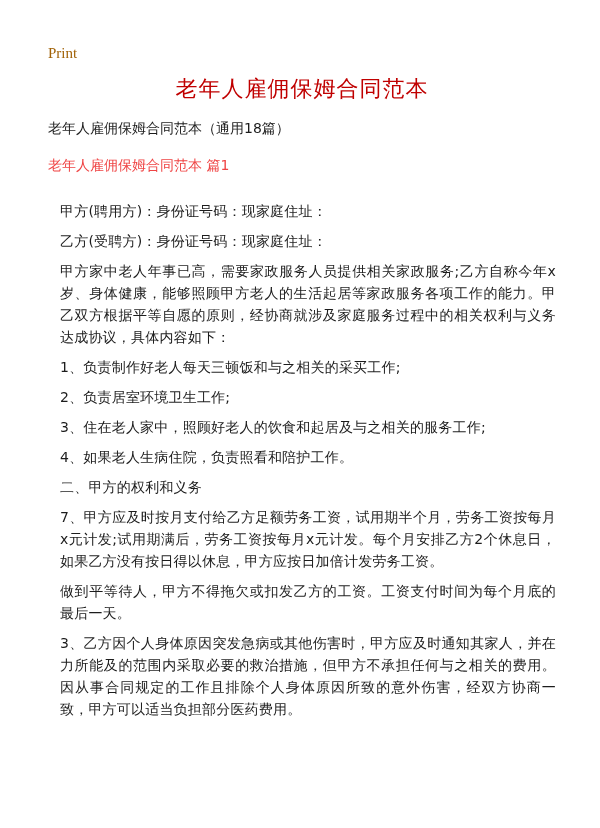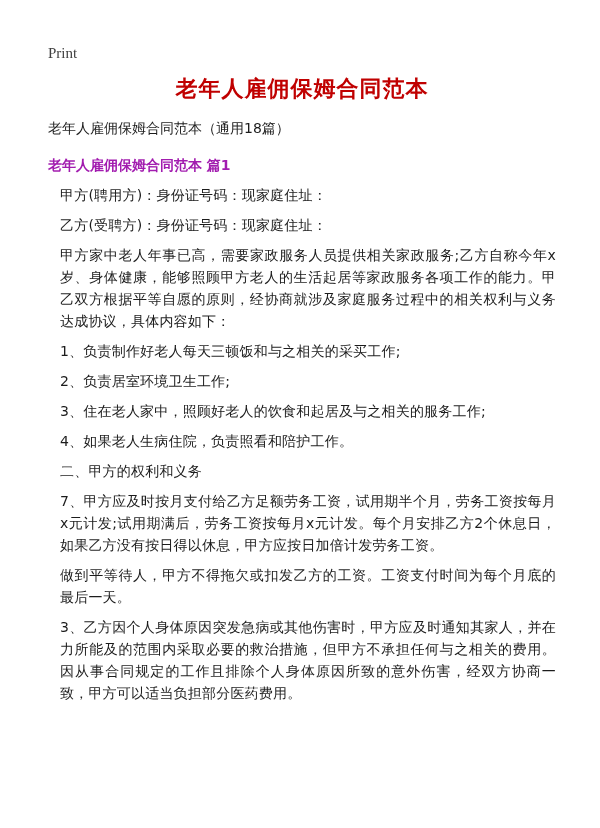--- a/index.html
+++ b/index.html
@@ -12,50 +12,50 @@
     overflow: hidden;
     font-family: "DejaVu Sans", sans-serif;
     color: #1c1c1c;
   }
   .print-label {
     position: absolute;
     left: 48px;
     top: 45px;
     font-family: "Liberation Serif", "DejaVu Serif", serif;
     font-size: 15px;
-    color: #404040;
+    color: #a16207;
     cursor: pointer;
   }
   .content {
     position: absolute;
     left: 48px;
     right: 44px;
     top: 74px;
   }
   .doc-title {
     text-align: center;
     color: #c00000;            
     font-size: 22px;
-    font-weight: 700;
+    font-weight: 400;
     letter-spacing: 1px;
     line-height: 30px;
     margin-bottom: 13px;
   }
   .doc-subtitle {
     font-size: 14px;
     line-height: 22px;
     margin-bottom: 15px;
     color: #1c1c1c;
   }
   .doc-section-heading {
     font-size: 14px;
-    font-weight: 700;
+    font-weight: 400;
     line-height: 22px;
-    margin-bottom: 8px;
-    color: #a21caf;
+    margin-bottom: 24px;
+    color: #ef4444;
   }
   .para {
     font-size: 14px;
     line-height: 22px;
     margin-bottom: 8px;
     text-align: justify;
     letter-spacing: 0.2px;
     color: #1c1c1c;
     word-break: break-all;
     margin-left: 12px;

